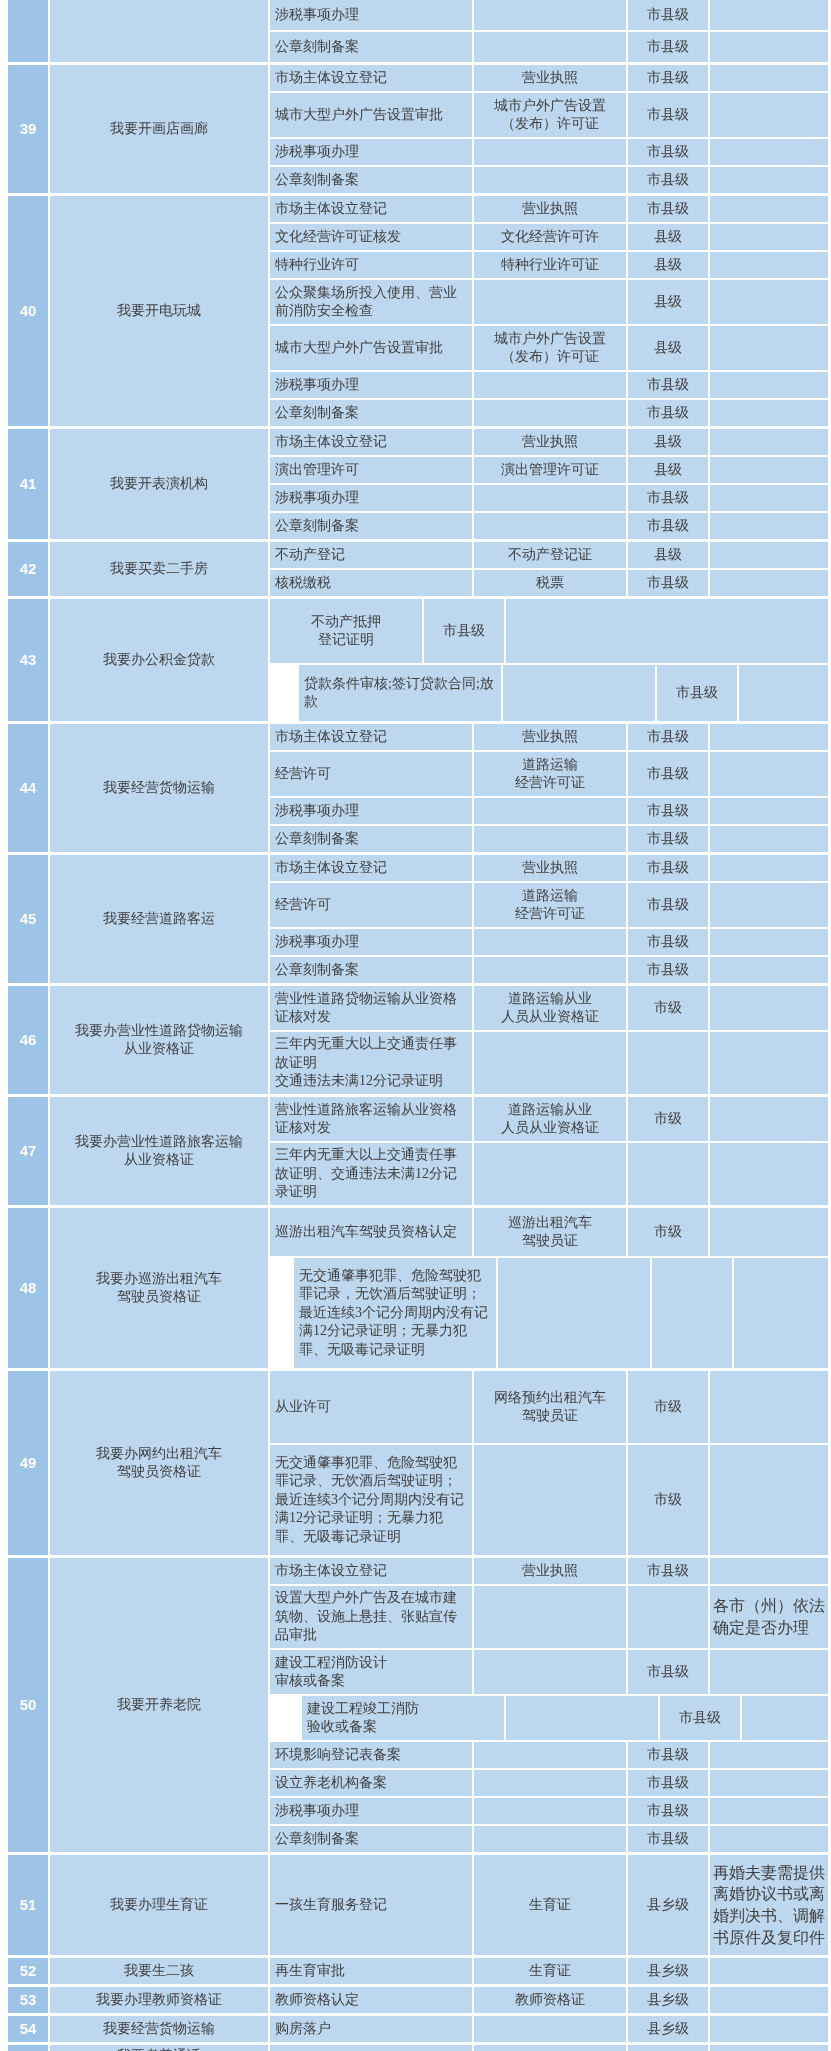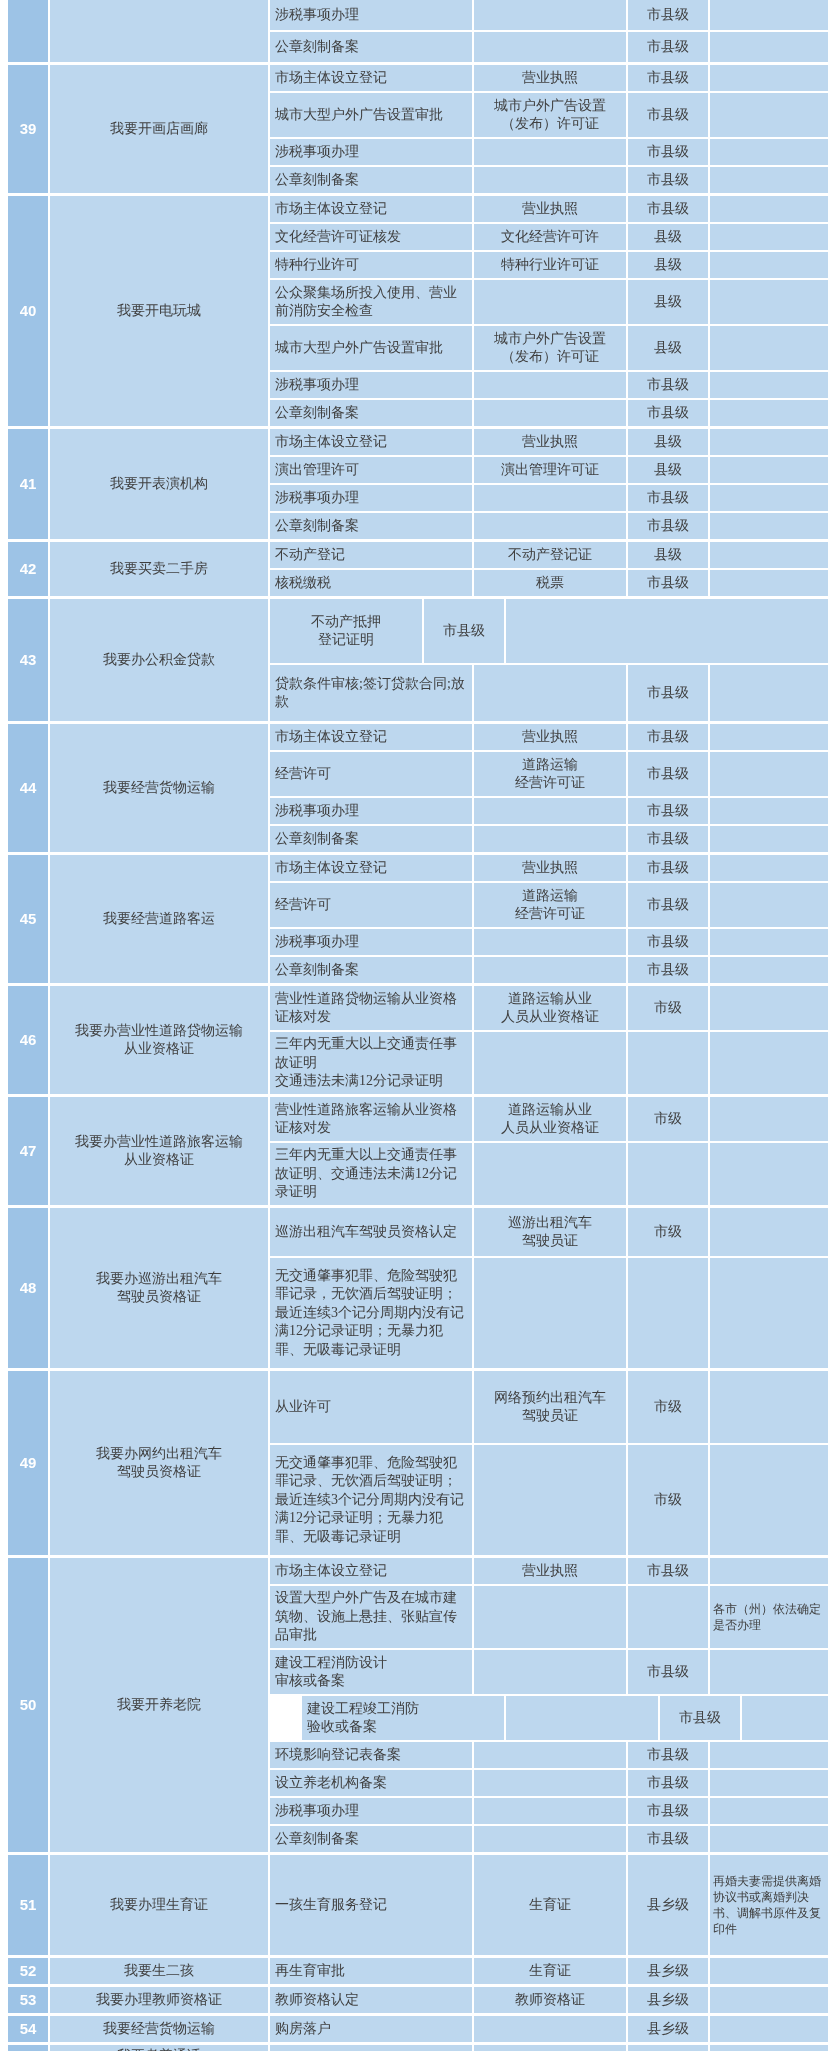--- a/index.html
+++ b/index.html
@@ -83,21 +83,21 @@
     width: 80px;
     flex: 0 0 80px;
     display: flex;
     align-items: center;
     justify-content: center;
     text-align: center;
     padding: 2px;
   }
   .cell.note {
     flex: 1 1 auto;
-    font-size: 12px;
+    font-size: 16px;
     line-height: 1.35;
     display: flex;
     align-items: center;
     text-align: left;
     padding: 2px 3px;
   }
 </style>
 </head>
 <body style="color: rgb(63, 63, 63); background: rgb(255, 255, 255);">
 
@@ -251,21 +251,21 @@
     <div class="group">
       <div class="cell num">43</div>
       <div class="cell name">我要办公积金贷款</div>
       <div class="rows">
         <div class="subrow" style="min-height: 64px;">
           <div class="cell cert">不动产抵押
 登记证明</div>
           <div class="cell level">市县级</div>
           <div class="cell note"></div>
         </div>
-        <div class="subrow" style="min-height: 56px;">
+        <div class="subrow" style="min-height: 56px; margin-left: 29px;">
           <div class="cell item">贷款条件审核;签订贷款合同;放款</div>
           <div class="cell cert"></div>
           <div class="cell level">市县级</div>
           <div class="cell note"></div>
         </div>
       </div>
     </div>
     <div class="group">
       <div class="cell num">44</div>
       <div class="cell name">我要经营货物运输</div>
@@ -374,21 +374,21 @@
       <div class="cell name">我要办巡游出租汽车
 驾驶员资格证</div>
       <div class="rows">
         <div class="subrow" style="min-height: 48px;">
           <div class="cell item">巡游出租汽车驾驶员资格认定</div>
           <div class="cell cert">巡游出租汽车
 驾驶员证</div>
           <div class="cell level">市级</div>
           <div class="cell note"></div>
         </div>
-        <div class="subrow" style="min-height: 110px;">
+        <div class="subrow" style="min-height: 110px; margin-left: 24px;">
           <div class="cell item">无交通肇事犯罪、危险驾驶犯罪记录，无饮酒后驾驶证明；最近连续3个记分周期内没有记满12分记录证明；无暴力犯罪、无吸毒记录证明</div>
           <div class="cell cert"></div>
           <div class="cell level"></div>
           <div class="cell note"></div>
         </div>
       </div>
     </div>
     <div class="group">
       <div class="cell num">49</div>
       <div class="cell name">我要办网约出租汽车

